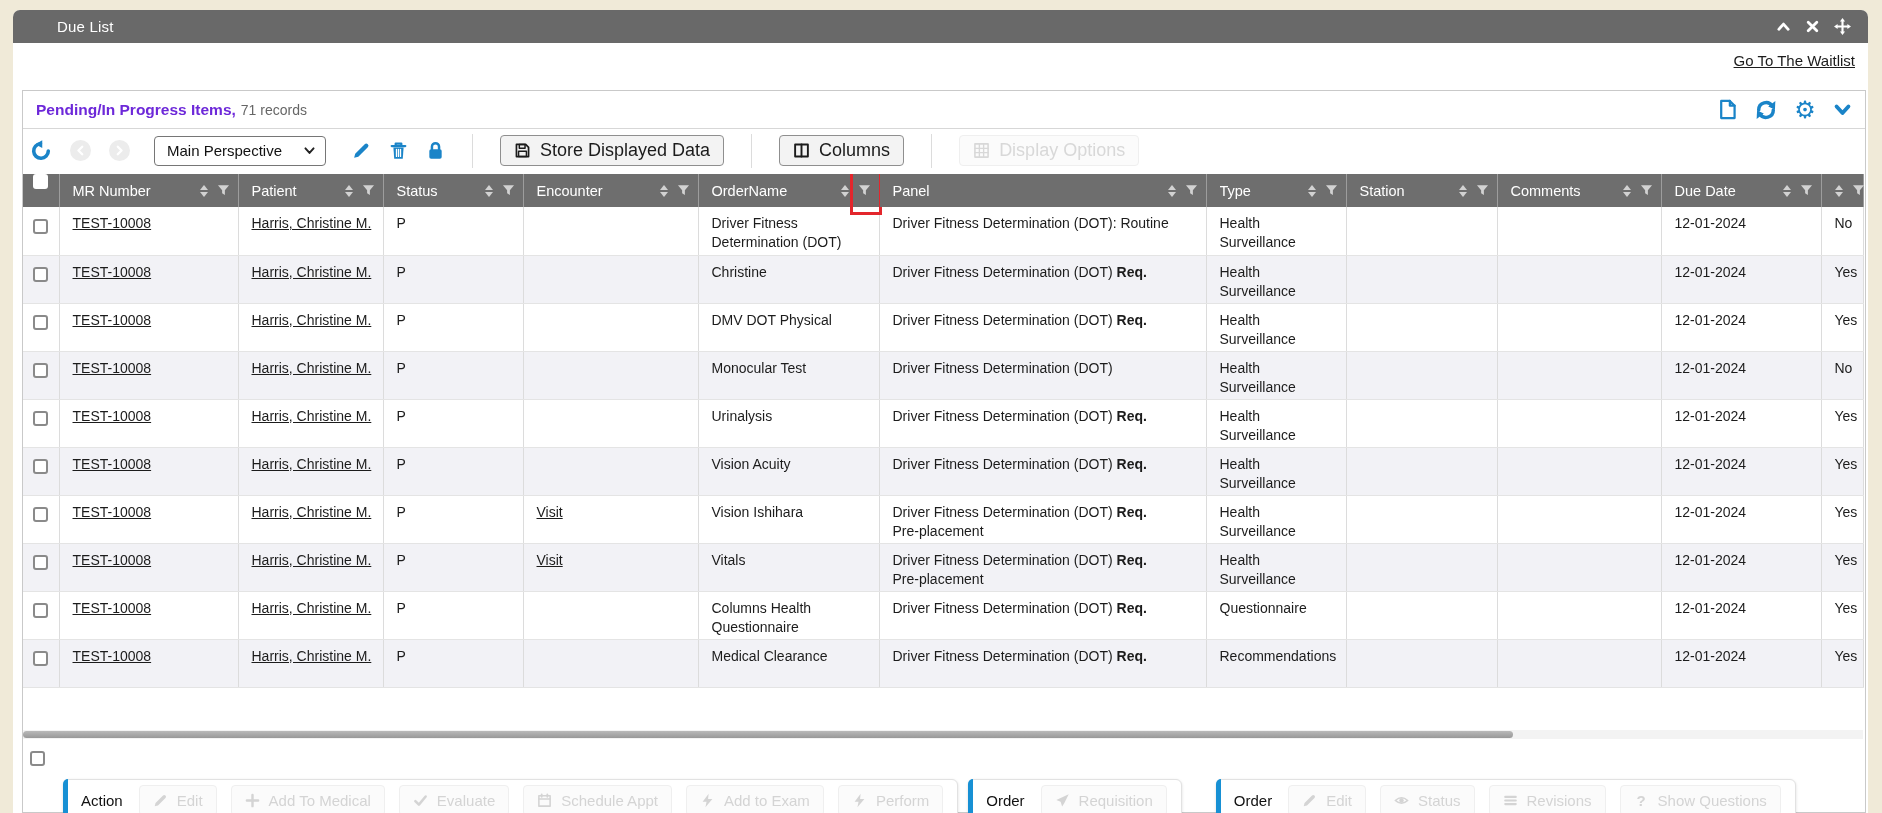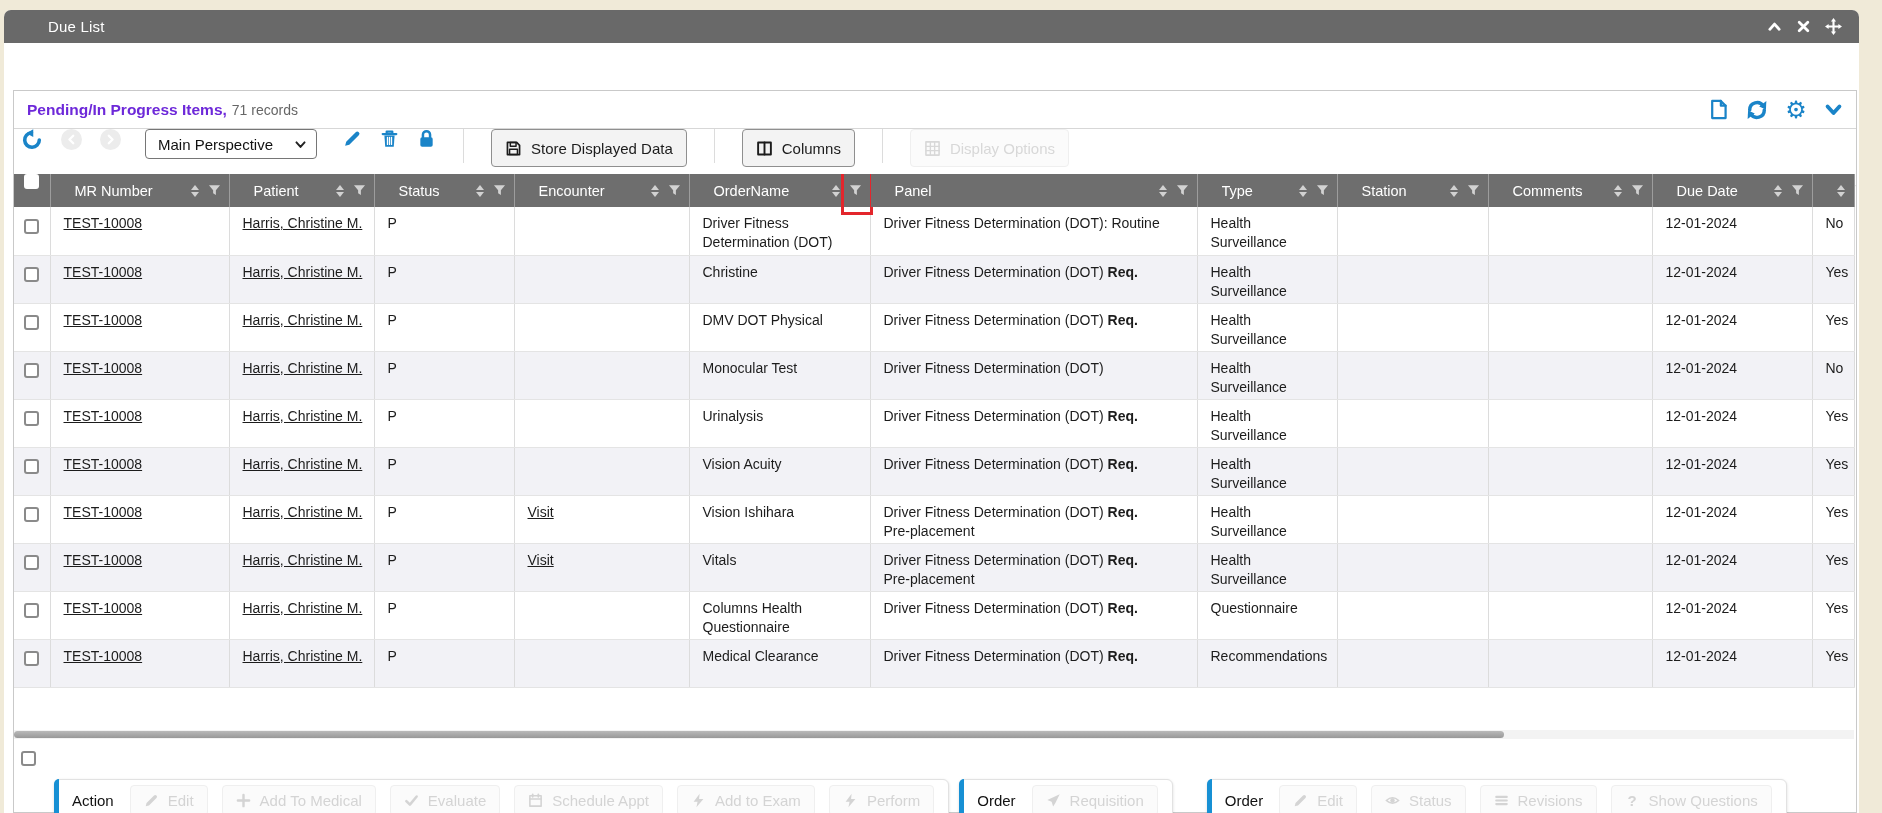--- a/index.html
+++ b/index.html
@@ -2,55 +2,55 @@
 <html style="--blue: #1a84c8; --footer-blue: #1790d4; --red: #e3262c; --tbar: #696969; --thead: #6e6e6e; --alt: #f2f2f6; --beige: #f0ead8;"><head>
 <meta charset="utf-8">
 <style>
   :root{
     --blue:#1a84c8; --footer-blue:#1790d4; --red:#e3262c;
     --tbar:#696969; --thead:#6e6e6e; --alt:#f2f2f6; --beige:#f0ead8;
   }
   *{margin:0;padding:0;box-sizing:border-box;}
   body{font-family:"Liberation Sans",sans-serif;background:#fff;}
   .stage{position:relative;width:1882px;height:813px;background:var(--beige);overflow:hidden;}
-  .window{position:absolute;left:4px;top:10px;width:1855px;height:803px;background:#fff;border-radius:7px 7px 0 0;}
+  .window{position:absolute;left:13px;top:10px;width:1855px;height:803px;background:#fff;border-radius:7px 7px 0 0;}
   
   .titlebar{height:33px;background:var(--tbar);border-radius:7px 7px 0 0;display:flex;align-items:center;color:#fff;}
   .titlebar .title{margin-left:44px;font-size:15px;letter-spacing:.2px;}
   .tb-icons{margin-left:auto;margin-right:17px;display:flex;gap:14px;align-items:center;color:#fff;}
   .icon{display:inline-flex;align-items:center;justify-content:center;line-height:0;}
   .icon svg{width:100%;height:100%;display:block;}
   .sz15{width:15px;height:15px}.sz17{width:17px;height:17px}.sz19{width:19px;height:19px}
   .sz21{width:21px;height:21px}.sz22{width:22px;height:22px}
   .gear-glyph{font-size:24px;line-height:22px;color:var(--blue);}
   
   .waitlist-row{text-align:right;padding:9px 13px 0 0;}
   .waitlist-row a{color:#1c1c1c;font-size:15px;}
   
   .panel{position:absolute;left:9px;top:80px;width:1844px;height:723px;border:1px solid #c9c9c9;background:#fff;}
   .panel-header{height:38px;display:flex;align-items:center;padding:0 13px;border-bottom:1px solid #d7d7d7;}
   .panel-title{font-size:15.5px;color:#6d28d9;font-weight:bold;}
   .panel-records{font-size:14px;color:#666;font-weight:normal;margin-left:5px;}
   .panel-icons{margin-left:auto;display:flex;gap:17px;align-items:center;color:var(--blue);}
   
-  .toolbar{height:43px;display:flex;padding:0 7px;gap:18px;}
+  .toolbar{height:43px;display:flex;align-items:center;padding:0 7px;gap:18px;}
   .circle-btn{width:21px;height:21px;border-radius:50%;background:#ececec;color:#fff;display:inline-flex;align-items:center;justify-content:center;}
   .circle-btn svg{width:11px;height:11px;}
   .blue-ic{color:var(--blue);}
   .select-box{width:172px;height:30px;border:1px solid #767676;border-radius:4px;display:flex;align-items:center;padding:0 9px 0 12px;font-size:15px;color:#111;background:#fff;margin:0 8px 0 6px;}
   .select-box .chev{margin-left:auto;width:13px;height:13px;color:#222;}
   .vsep{width:1px;height:34px;background:#dcdcdc;margin:0 9px;}
-  .btn{display:inline-flex;align-items:center;gap:9px;font-size:15px;color:#1c1c1c;background:#f3f3f3;border:1px solid #8f8f8f;border-radius:4px;padding:6px 13px;height:38px;}
+  .btn{display:inline-flex;align-items:center;gap:9px;font-size:18px;color:#1c1c1c;background:#f3f3f3;border:1px solid #8f8f8f;border-radius:4px;padding:6px 13px;height:31px;}
   .btn .icon{color:#1c1c1c;}
   .btn.disabled{color:#d8d8d8;background:#fbfbfb;border-color:#efefef;}
   .btn.disabled .icon{color:#d8d8d8;}
   
   .table-clip{height:556px;overflow:hidden;margin-top:2px;}
   table{border-collapse:collapse;table-layout:fixed;width:1840px;}
-  thead th{background:var(--thead);color:#fff;font-weight:normal;font-size:14.5px;text-align:center;height:33px;padding:0 8px 0 24px;border-right:1px solid #9d9d9d;position:relative;}
+  thead th{background:var(--thead);color:#fff;font-weight:normal;font-size:14.5px;text-align:center;height:33px;padding:0 8px 0 13px;border-right:1px solid #9d9d9d;position:relative;}
   .th-flex{display:flex;align-items:center;height:100%;}
   .th-label{white-space:nowrap;overflow:hidden;}
   .th-sp{flex:1;}
   .sort{display:inline-flex;flex-direction:column;align-items:center;margin-right:9px;}
   .tri-up{width:0;height:0;border-left:4.5px solid transparent;border-right:4.5px solid transparent;border-bottom:5px solid #d2d2d2;}
   .tri-down{width:0;height:0;border-left:4.5px solid transparent;border-right:4.5px solid transparent;border-top:5px solid #d2d2d2;margin-top:2px;}
   .funnel-wrap{position:relative;display:inline-flex;width:13px;height:13px;color:#d2d2d2;}
   .funnel-wrap.hl::after{content:'';position:absolute;left:-8px;top:-13px;width:26px;height:38px;border:3px solid var(--red);}
   .hcheck{width:15px;height:15px;background:#fff;border-radius:3px;display:inline-block;}
   tbody td{font-size:14px;color:#1c1c1c;padding:7px 6px 0 13px;border-right:1px solid #dcdcdc;border-bottom:1px solid #e4e4e4;vertical-align:top;height:48px;line-height:19px;background:#fff;overflow:hidden;}
@@ -97,20 +97,23 @@
               <path d="M8 3 V13 M3 8 H13" stroke-width="2"></path>
               <polygon points="8,0 5.6,3.4 10.4,3.4" fill="currentColor" stroke="none"></polygon>
               <polygon points="8,16 5.6,12.6 10.4,12.6" fill="currentColor" stroke="none"></polygon>
               <polygon points="0,8 3.4,5.6 3.4,10.4" fill="currentColor" stroke="none"></polygon>
               <polygon points="16,8 12.6,5.6 12.6,10.4" fill="currentColor" stroke="none"></polygon>
             </svg>
           </span>
       </span>
     </div>
 
+    <div class="waitlist-row">
+      <a href="#">Go To The Waitlist</a>
+    </div>
 
     <div class="panel">
 
       <div class="panel-header">
         <span class="panel-title">Pending/In Progress Items,</span>
         <span class="panel-records">71 records</span>
         <span class="panel-icons">
           <span class="icon sz21 js-icon">
               <svg viewBox="0 0 16 16" fill="none" stroke="currentColor" stroke-linecap="round" stroke-linejoin="round">
                 <path d="M3.2 1.5 H9.8 L13.4 5.1 V14.5 H3.2 Z" stroke-width="1.7"></path>

